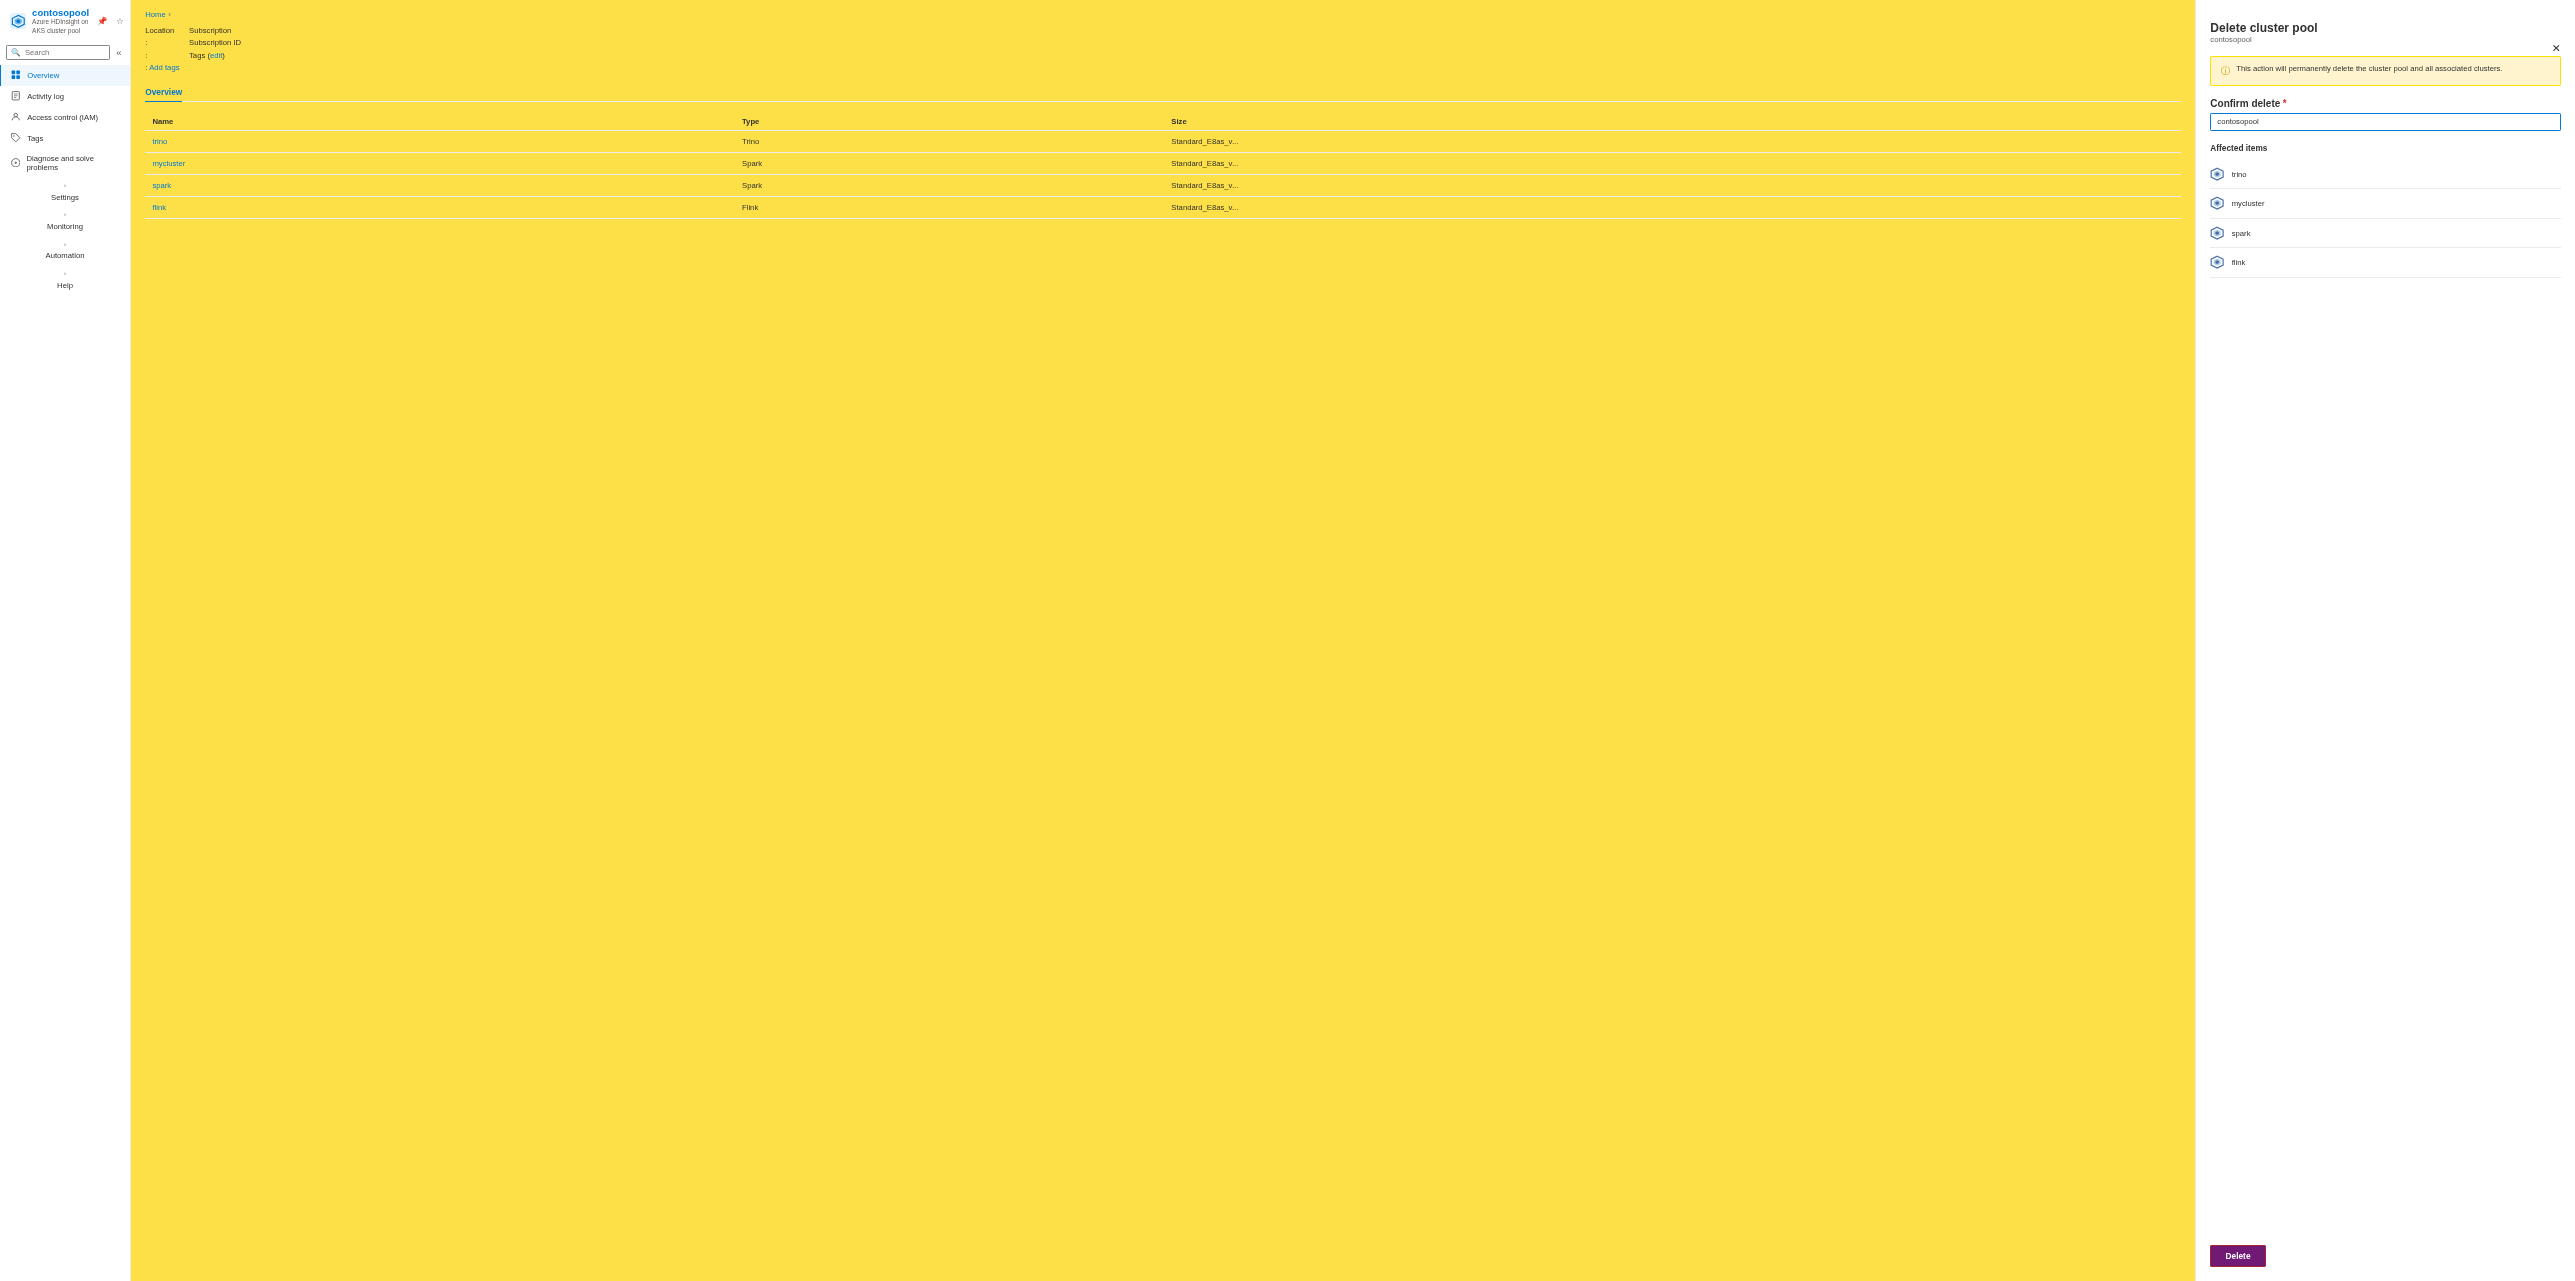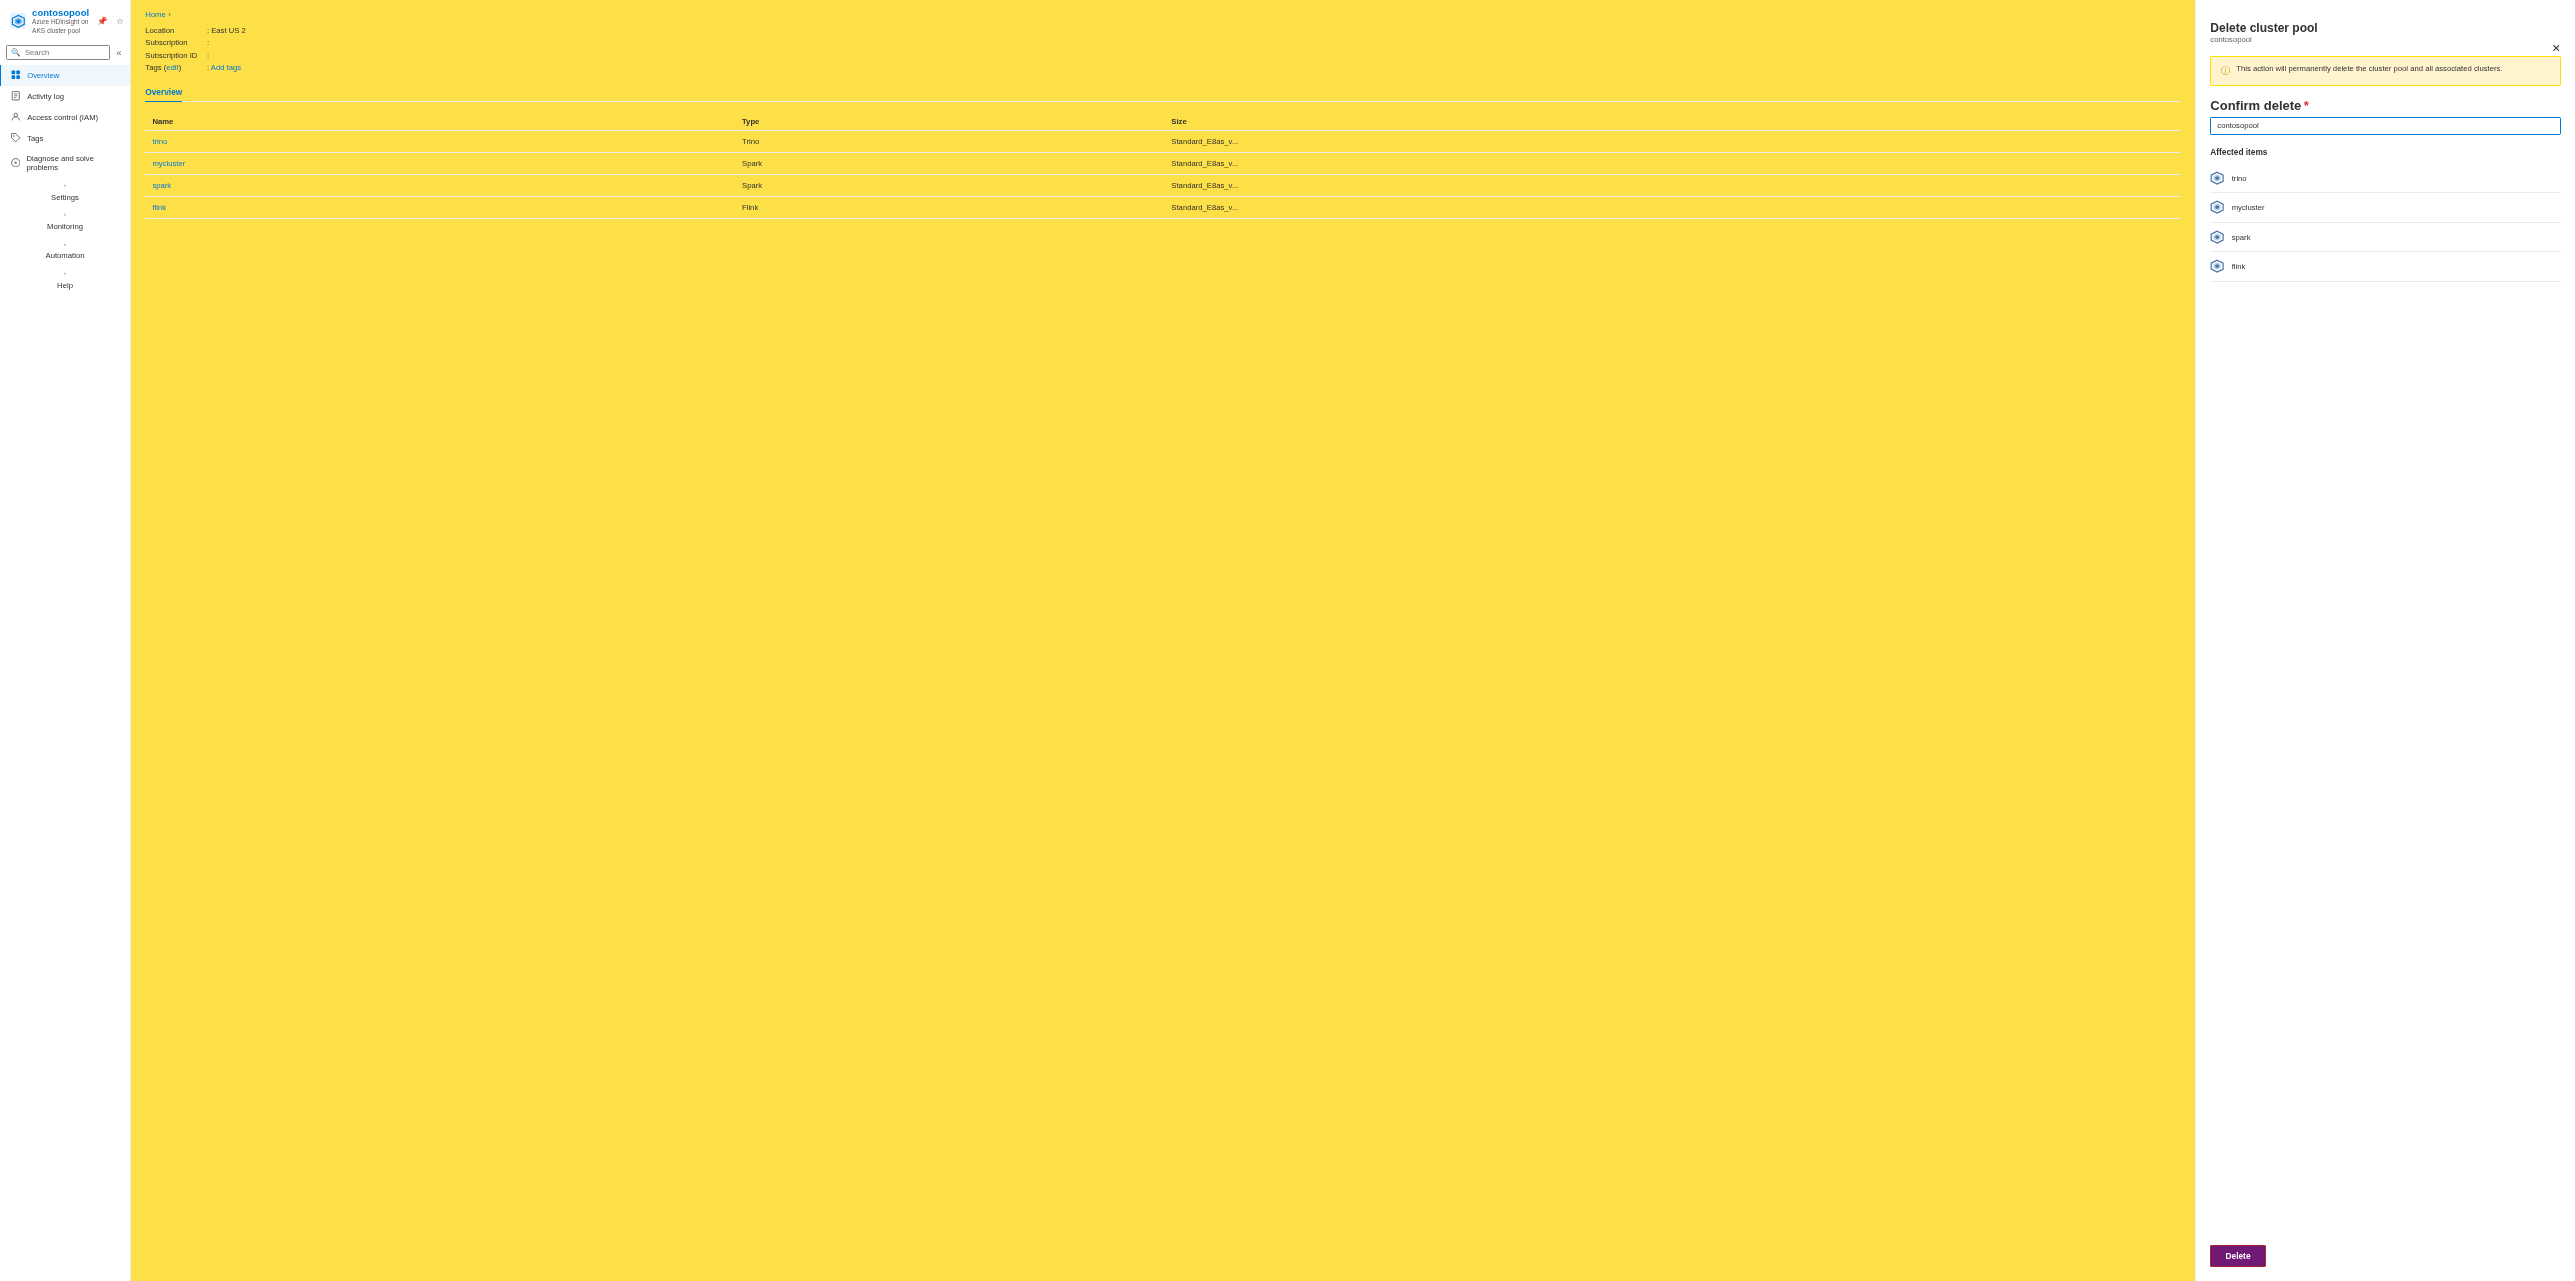--- a/index.html
+++ b/index.html
@@ -291,21 +291,21 @@
     }
 
     .warning-icon {
       color: #c19c00;
       font-size: 9.5px;
       flex-shrink: 0;
       margin-top: 0.6px;
     }
 
     .confirm-label {
-      font-size: 13px;
+      font-size: 10px;
       font-weight: 600;
       color: #323130;
       margin-bottom: 3.6px;
       display: flex;
       align-items: center;
       gap: 2.4px;
     }
 
     .required-star {
       color: #d13438;
@@ -472,21 +472,20 @@
 </div>
 
 <div class="main-content">
   <div class="breadcrumb">
     <a style="color:#0078d4;text-decoration:none;cursor:pointer;">Home</a>
     <span>›</span>
   </div>
 
   <div class="meta-grid">
     <span class="meta-label">Location</span>
-    <span class="meta-value">: East US 2</span>
 
     <span class="meta-label">Subscription</span>
     <span class="meta-value">:</span>
 
     <span class="meta-label">Subscription ID</span>
     <span class="meta-value">:</span>
 
     <span class="meta-label">Tags (<a style="color:#0078d4;cursor:pointer;">edit</a>)</span>
     <span class="meta-value">: <a style="color:#0078d4;cursor:pointer;">Add tags</a></span>
   </div>

